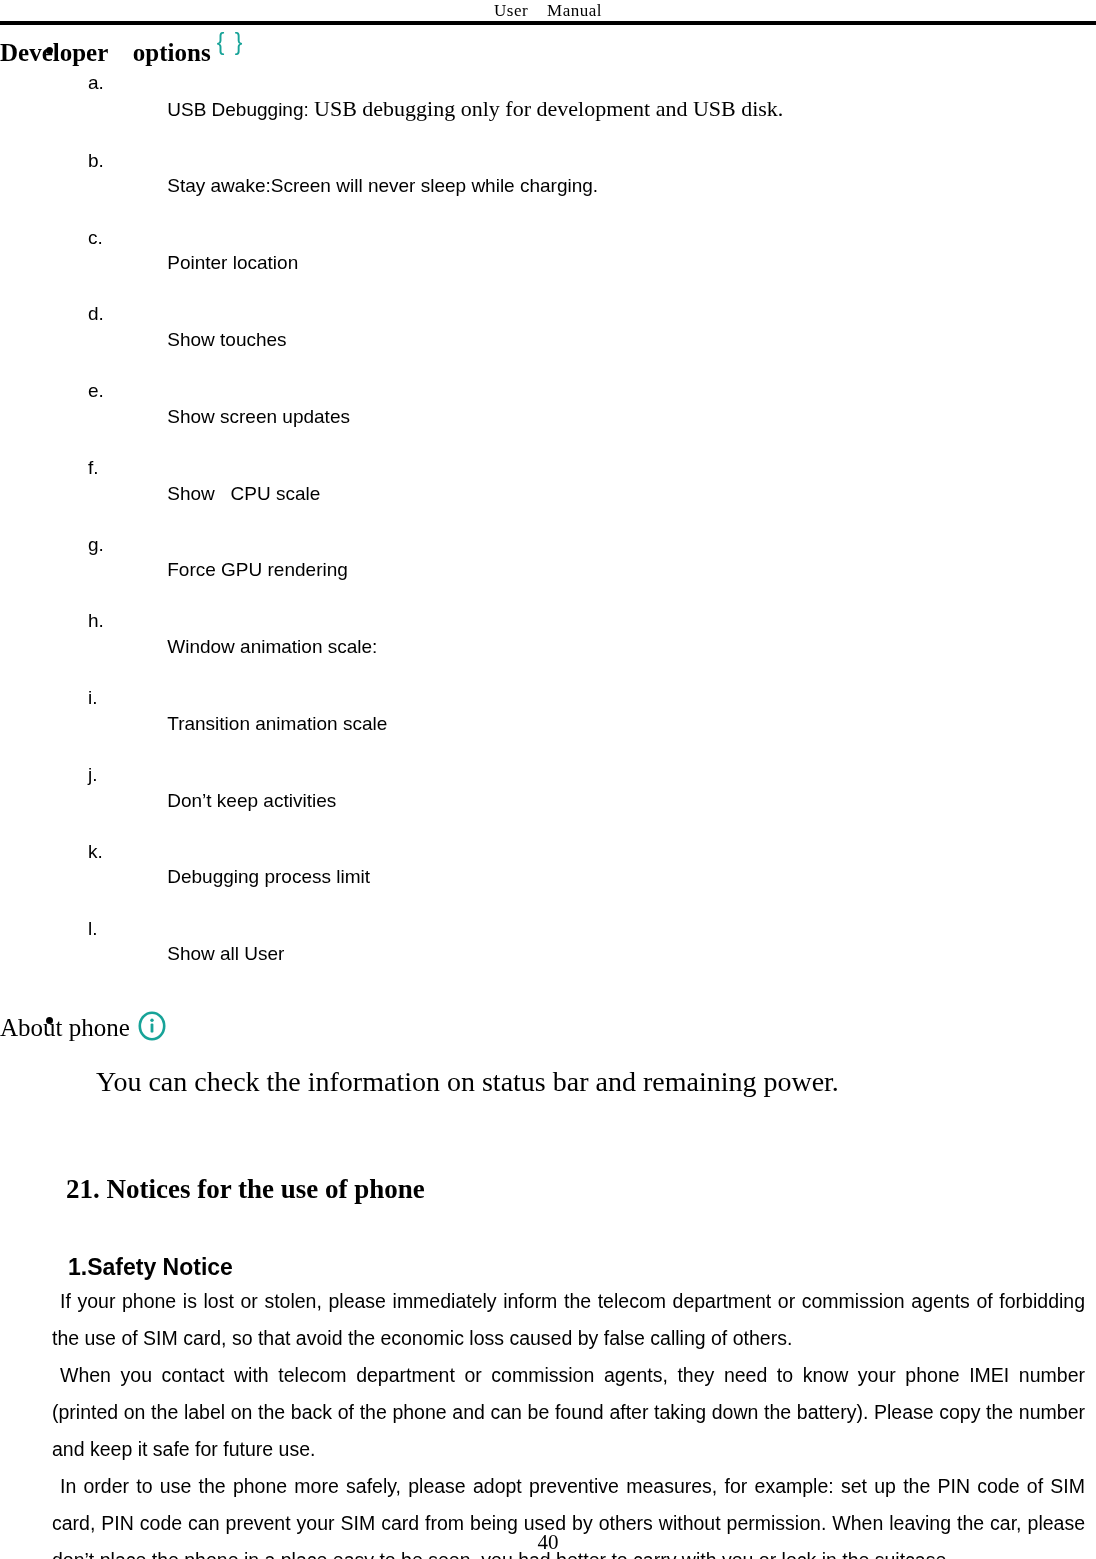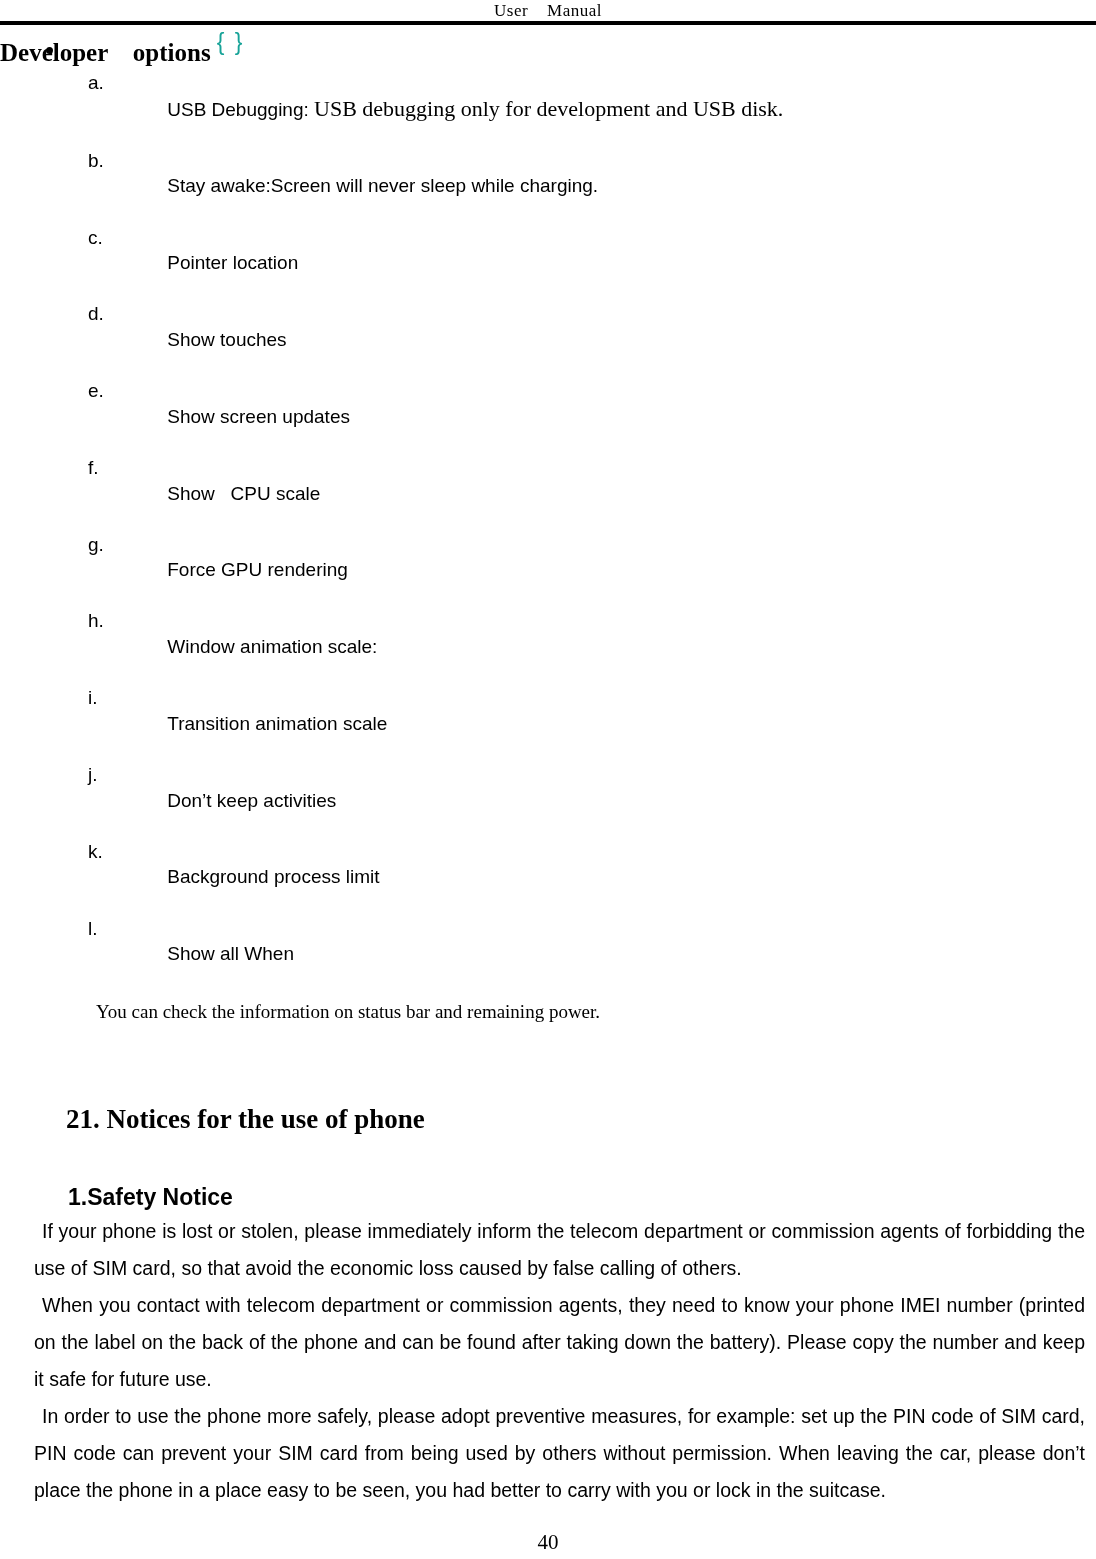--- a/index.html
+++ b/index.html
@@ -136,23 +136,23 @@
     line-height: 25.6px;
   }
   .alpha-item .serif-seg {
     font-family: "Liberation Serif", serif;
     font-size: 22px;
   }
 
   .about-sub {
     padding-left: 96px;
     font-family: "Liberation Serif", serif;
-    font-size: 19px;
+    font-size: 28px;
     line-height: 34px;
-    margin-top: 3px;
+    margin-top: 20px;
     white-space: pre;
   }
 
   .spacer-big { height: 72px; }
   .spacer-mid { height: 30px; }
 
   
   .chapter-heading {
     font-family: "Liberation Serif", serif;
     font-weight: bold;
@@ -174,21 +174,21 @@
   }
 
   
   .para {
     font-family: "Liberation Sans", sans-serif;
     font-size: 19.5px;
     line-height: 37px;
     text-align: justify;
     text-justify: inter-word;
     margin: 0;
-    padding: 0 11px 0 34px;
+    padding: 0 11px 0 52px;
   }
   .para.indent1 { text-indent: 8px; }
 
   
   .page-number {
     position: absolute;
     bottom: 4px;
     left: 0;
     width: 1096px;
     text-align: center;
@@ -239,27 +239,35 @@
       <li class="alpha-item">
         <span class="alpha-marker">h.</span><span>Window animation scale:</span>
       </li>
       <li class="alpha-item">
         <span class="alpha-marker">i.</span><span>Transition animation scale</span>
       </li>
       <li class="alpha-item">
         <span class="alpha-marker">j.</span><span>Don’t keep activities</span>
       </li>
       <li class="alpha-item">
-        <span class="alpha-marker">k.</span><span>Background process limit</span>
-      </li>
-      <li class="alpha-item">
-        <span class="alpha-marker">l.</span><span>Show all When</span>
+        <span class="alpha-marker">k.</span><span>Debugging process limit</span>
+      </li>
+      <li class="alpha-item">
+        <span class="alpha-marker">l.</span><span>Show all User</span>
       </li>
     </ol>
 
+    <div class="bullet-row" style="margin-top:14px;">
+      <span class="bullet-dot"></span>
+      <span class="bullet-title-plain">About phone</span><span class="info-icon"><svg width="30" height="30" viewBox="0 0 30 30">
+            <ellipse cx="15" cy="15" rx="12.2" ry="13.3" fill="none" stroke="#17a398" stroke-width="2.6"></ellipse>
+            <circle cx="15" cy="9.3" r="1.7" fill="#17a398"></circle>
+            <rect x="13.6" y="12.4" width="2.8" height="9.2" rx="1.2" fill="#17a398"></rect>
+          </svg></span>
+    </div>
     <div class="about-sub">You can check the information on status bar and remaining power.</div>
 
     <div class="spacer-big"></div>
 
     <div class="chapter-heading">21. Notices for the use of phone</div>
 
     <div class="spacer-mid"></div>
 
     <div class="section-heading">1.Safety Notice</div>
     <p class="para indent1">If your phone is lost or stolen, please immediately inform the telecom department or commission agents of forbidding the use of SIM card, so that avoid the economic loss caused by false calling of others.</p>

